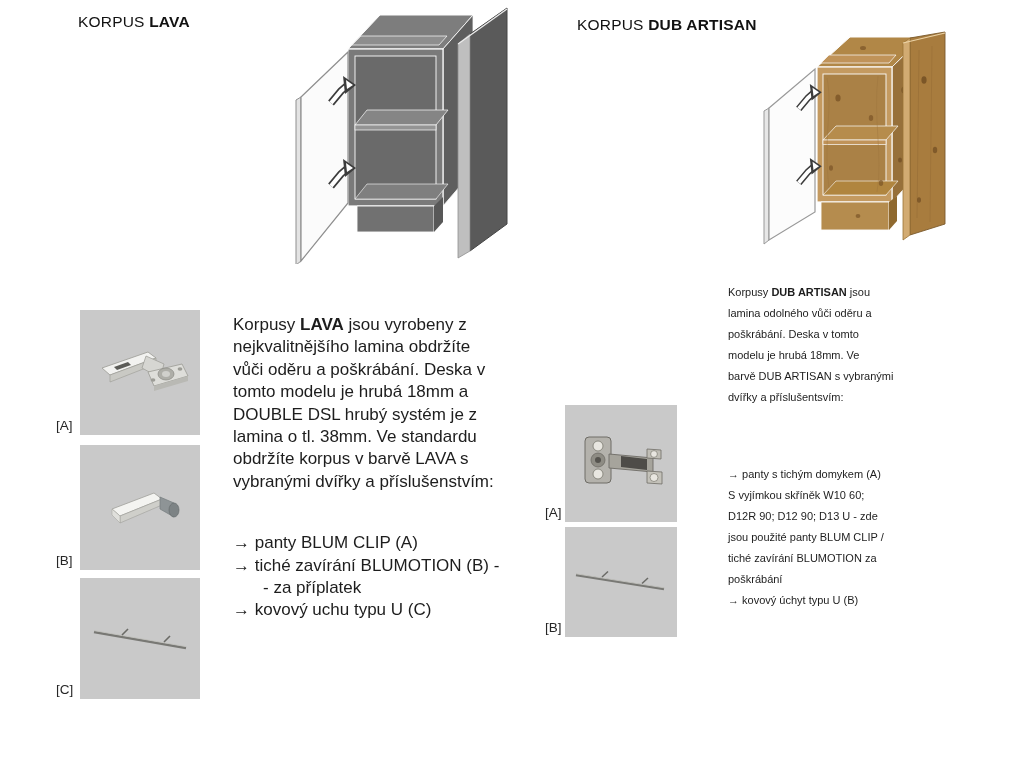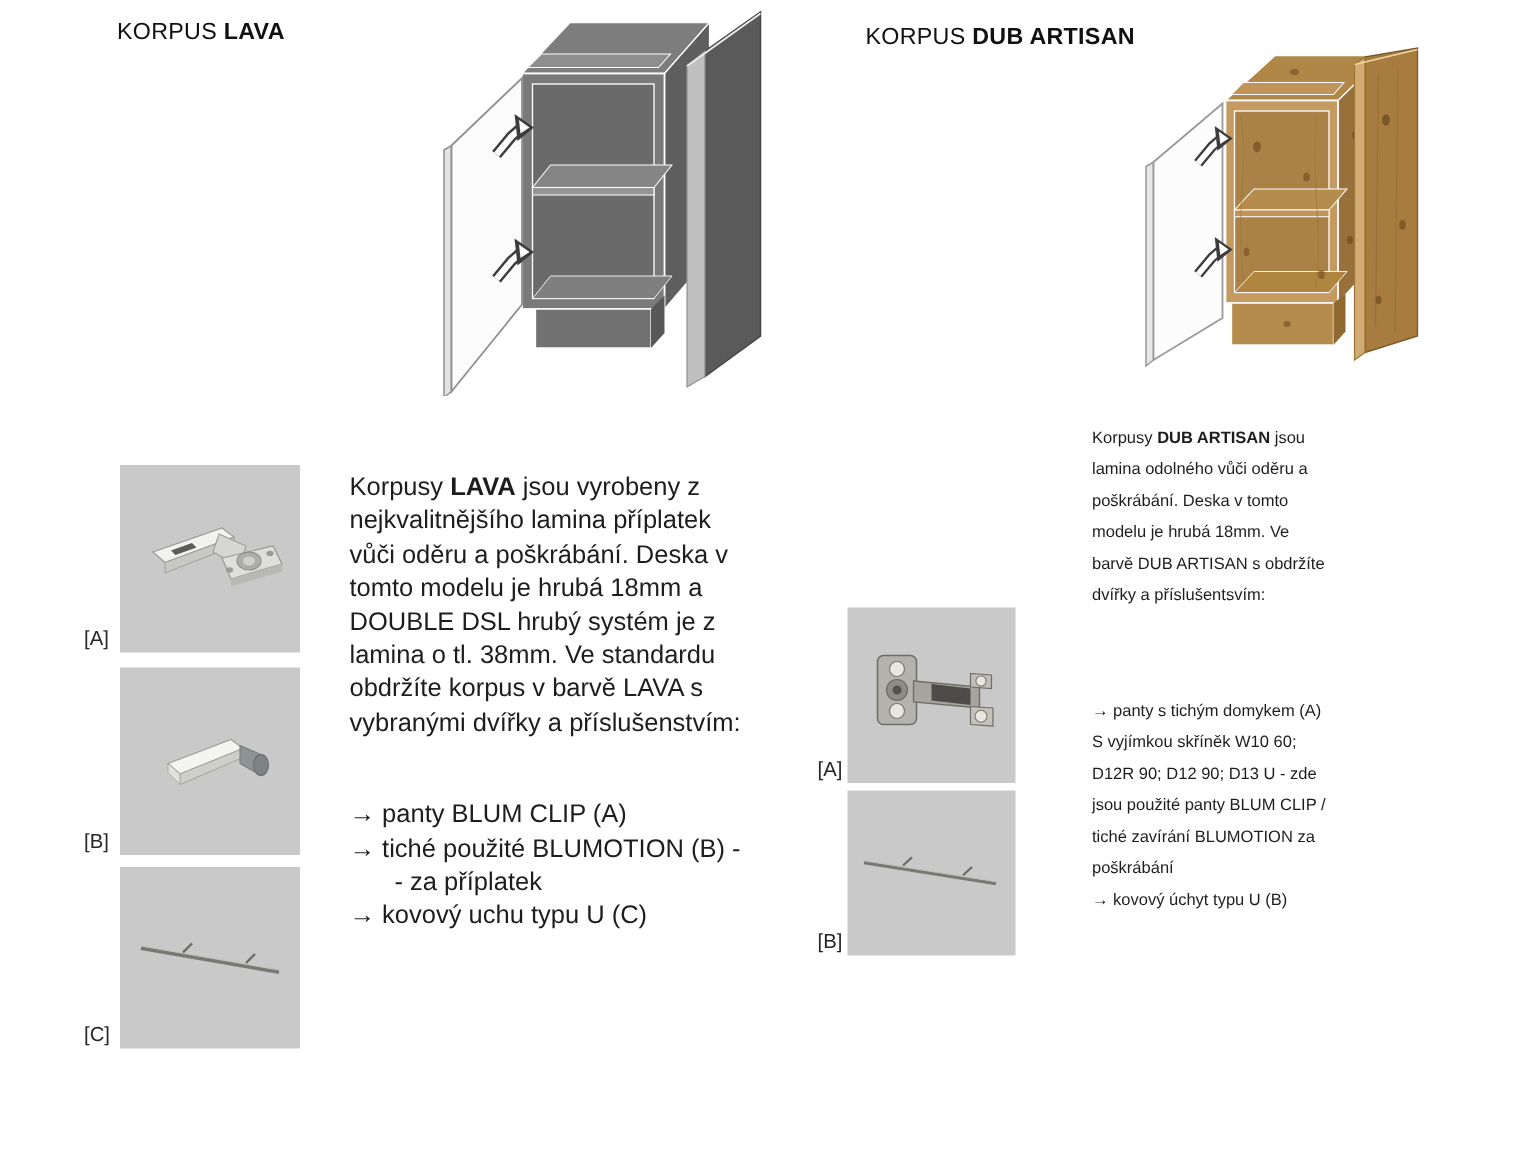--- a/index.html
+++ b/index.html
@@ -110,30 +110,30 @@
         <line x1="14" y1="52.6" x2="106" y2="68.6" stroke="#c2c2bd" stroke-width="0.9"></line>
         <line x1="42" y1="57" x2="48" y2="51" stroke="#6a6a66" stroke-width="1.6"></line>
         <line x1="84" y1="64" x2="90" y2="58" stroke="#6a6a66" stroke-width="1.6"></line>
       </svg>
     </div>
     <span class="clabel">[C]</span>
   </div>
 
   <div class="tblock left">
     <div class="pline"><span>Korpusy </span><b>LAVA</b><span> jsou vyrobeny z</span></div>
-    <div class="pline">nejkvalitnějšího lamina příplatek</div>
+    <div class="pline">nejkvalitnějšího lamina obdržíte</div>
     <div class="pline">vůči oděru a poškrábání. Deska v</div>
     <div class="pline">tomto modelu je hrubá 18mm a</div>
     <div class="pline">DOUBLE DSL hrubý systém je z</div>
     <div class="pline">lamina o tl. 38mm. Ve standardu</div>
     <div class="pline">obdržíte korpus v barvě LAVA s</div>
     <div class="pline">vybranými dvířky a příslušenstvím:</div>
     <div class="bullets-left">
       <div class="bline">→ panty BLUM CLIP (A)</div>
-      <div class="bline">→ tiché použité BLUMOTION (B) -</div>
+      <div class="bline">→ tiché zavírání BLUMOTION (B) -</div>
       <div class="bline indent">- za příplatek</div>
       <div class="bline">→ kovový uchu typu U (C)</div>
     </div>
   </div>
 
   <div class="title" style="left:577px;top:16px;"><span>KORPUS </span><b>DUB ARTISAN</b></div>
 
   <svg class="cab" style="left:763px;top:28px;width:186px;height:224px" viewBox="0 0 186 224">
 
     <polygon points="54,39 129,39 160,9 87,9" fill="#b18747" stroke="#fdfdfd" stroke-width="1"></polygon>
@@ -214,21 +214,21 @@
       </svg>
     </div>
     <span class="clabel">[B]</span>
   </div>
 
   <div class="tblock right">
     <div class="pline"><span>Korpusy </span><b>DUB ARTISAN</b><span> jsou</span></div>
     <div class="pline">lamina odolného vůči oděru a</div>
     <div class="pline">poškrábání. Deska v tomto</div>
     <div class="pline">modelu je hrubá 18mm. Ve</div>
-    <div class="pline">barvě DUB ARTISAN s obdržíte</div>
+    <div class="pline">barvě DUB ARTISAN s vybranými</div>
     <div class="pline">dvířky a příslušentsvím:</div>
     <div class="bullets-right">
       <div class="bline">→ panty s tichým domykem (A)</div>
       <div class="bline">S vyjímkou skříněk W10 60;</div>
       <div class="bline">D12R 90; D12 90; D13 U - zde</div>
       <div class="bline">jsou použité panty BLUM CLIP /</div>
       <div class="bline">tiché zavírání BLUMOTION za</div>
       <div class="bline">poškrábání</div>
       <div class="bline">→ kovový úchyt typu U (B)</div>
     </div>

